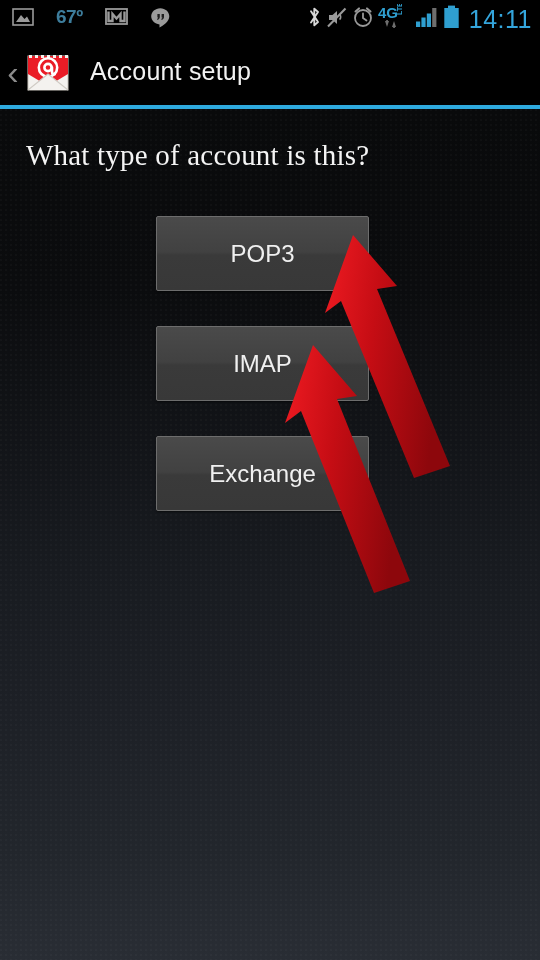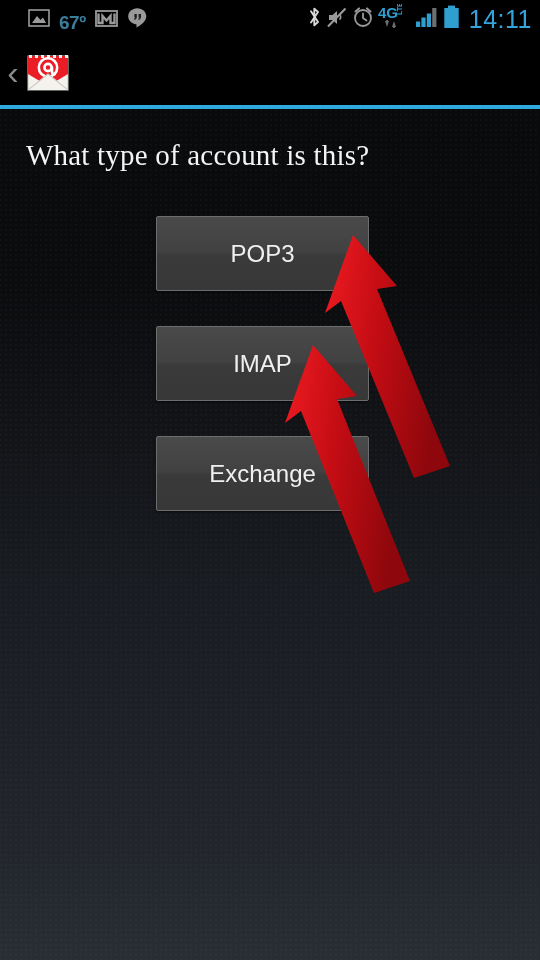--- a/index.html
+++ b/index.html
@@ -19,21 +19,21 @@
   }
 
   
   #status-bar {
     position:absolute; left:0; top:0;
     width:540px; height:38px;
     background:#000;
     display:flex; align-items:center;
     z-index:40;
   }
-  .sb-left { display:flex; align-items:flex-end; padding-left:28px; gap:9px; }
+  .sb-left { display:flex; align-items:flex-start; padding-left:12px; gap:22px; }
   .sb-right {
     margin-left:auto; display:flex; align-items:center;
     gap:4px; padding-right:8px;
   }
 
   .icn { display:block; }
 
   .sb-temp {
     color:#3d7d9c; font-size:19px; font-weight:bold;
     letter-spacing:-0.5px; line-height:1;
@@ -239,20 +239,21 @@
         <g>
           <circle cx="24" cy="19.5" r="9.2" fill="none" stroke="#ffffff" stroke-width="2.6"></circle>
           <circle cx="24" cy="19.5" r="3.6" fill="none" stroke="#ffffff" stroke-width="2.6"></circle>
           <path d="M28 19.5 v4.2 q0 2.6 2.6 2.6" fill="none" stroke="#ffffff" stroke-width="2.6" stroke-linecap="round"></path>
         </g>
 
         <path d="M4 42 L24 26 L44 42" fill="#f4f2ef" stroke="#cfcbc4" stroke-width="1.1"></path>
       </svg>
     </span>
 
+    <span id="ab-title">Account setup</span>
   </div>
 
   <div id="blue-divider"></div>
 
   <div id="content">
 
     <div id="prompt">What type of account is this?</div>
 
     <div class="acct-btn" id="btn-pop3">
       <span>POP3</span>

